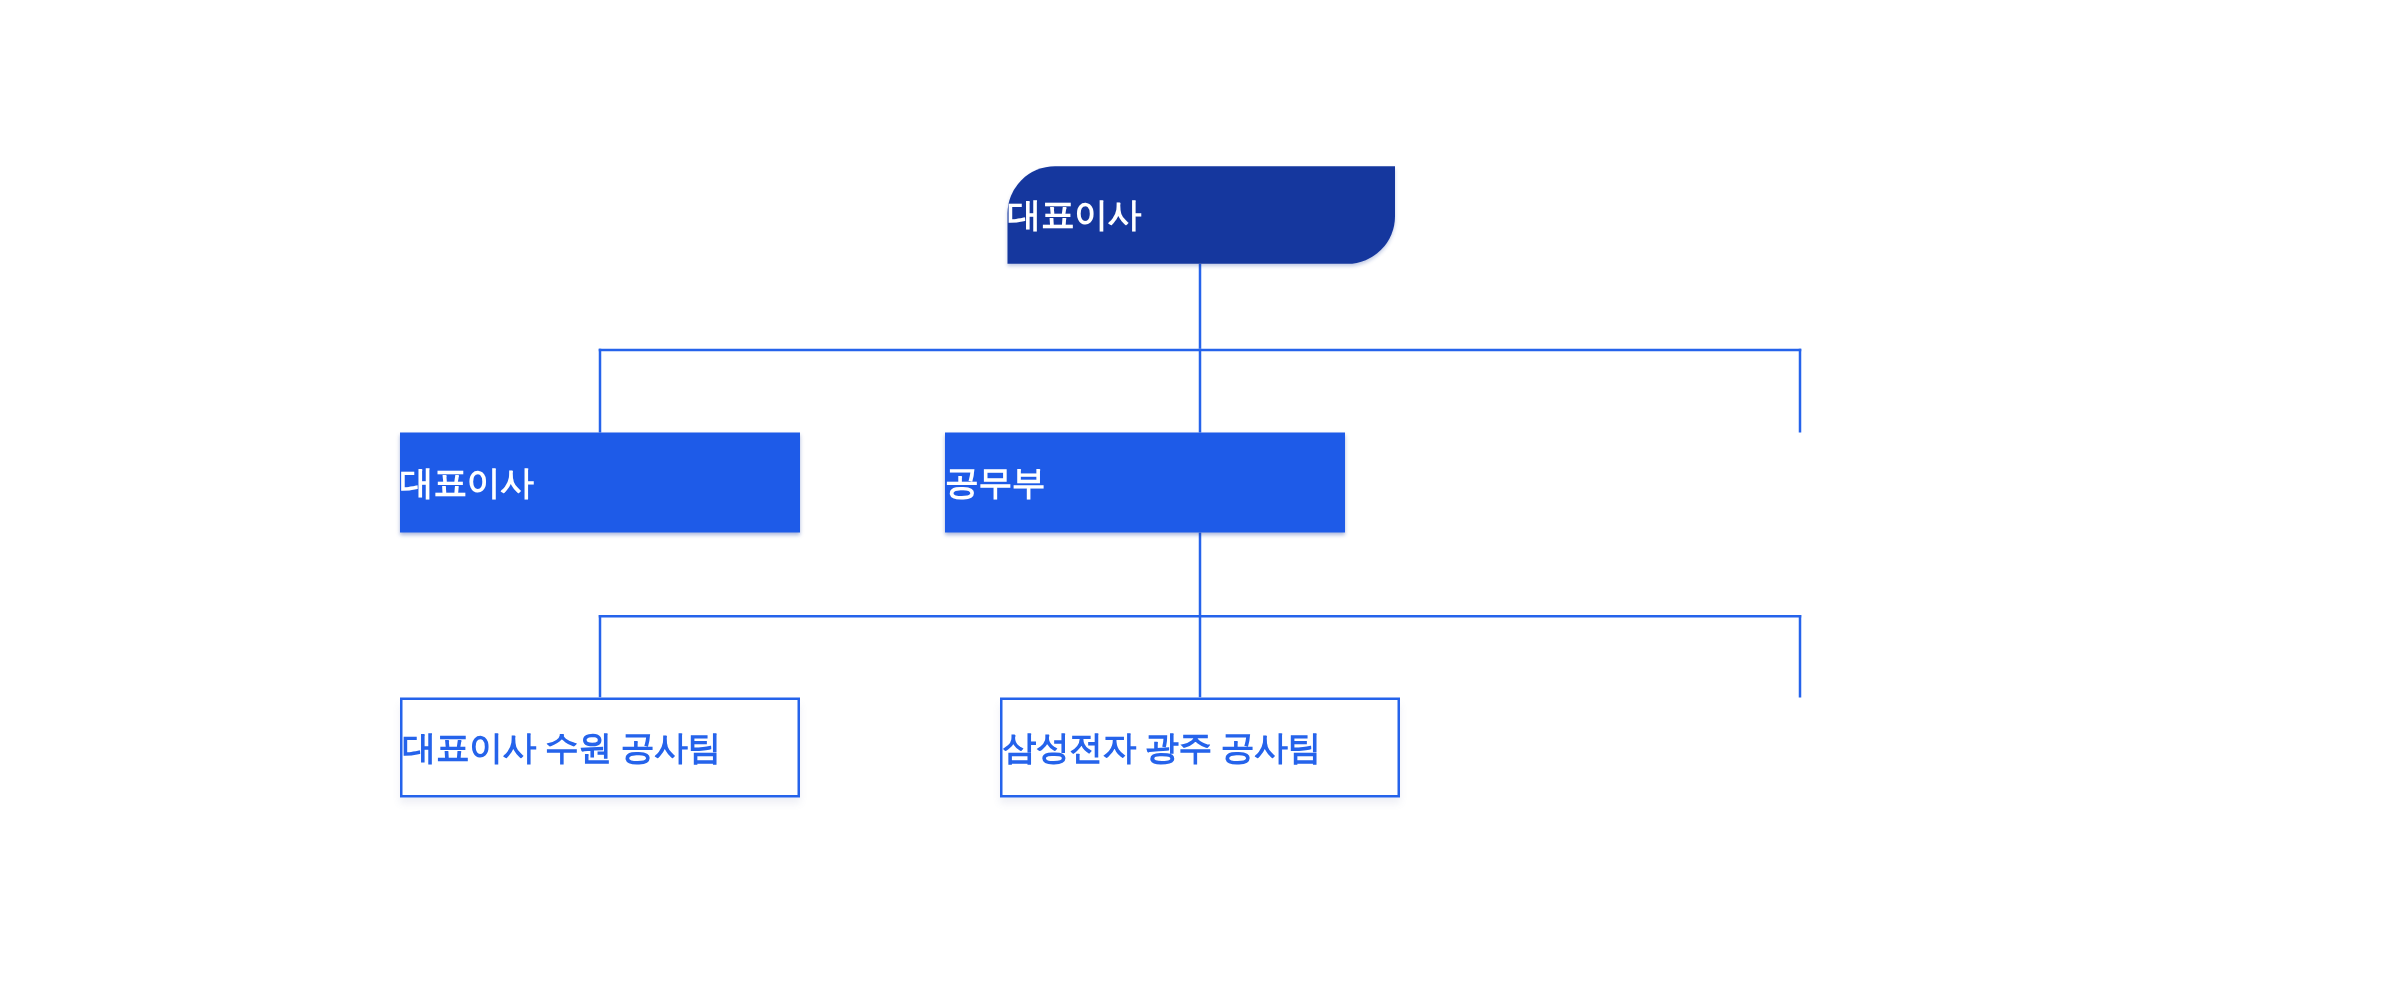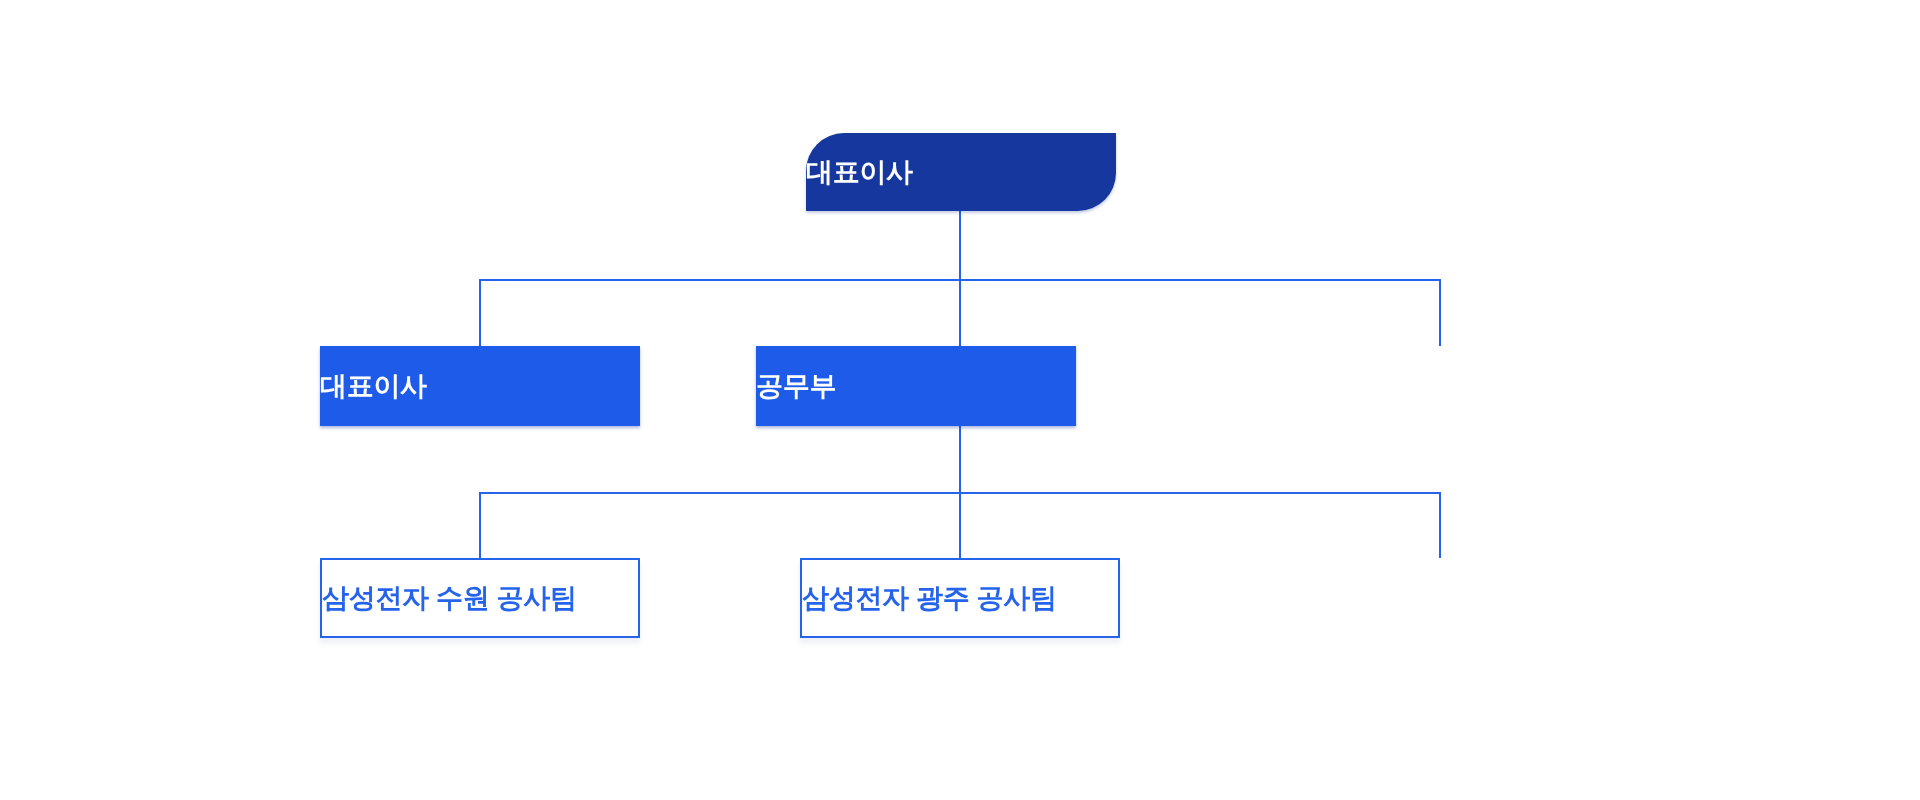--- a/index.html
+++ b/index.html
@@ -101,19 +101,19 @@
   </div>
 
   <div class="node node-dept dept-0">
     <span>대표이사</span>
   </div>
   <div class="node node-dept dept-1">
     <span>공무부</span>
   </div>
 
   <div class="node node-team team-0">
-    <span>삼성전자 수원 공사팀</span>
+    <span>대표이사 수원 공사팀</span>
   </div>
   <div class="node node-team team-1">
     <span>삼성전자 광주 공사팀</span>
   </div>
 
 </div>
 
 </body></html>

